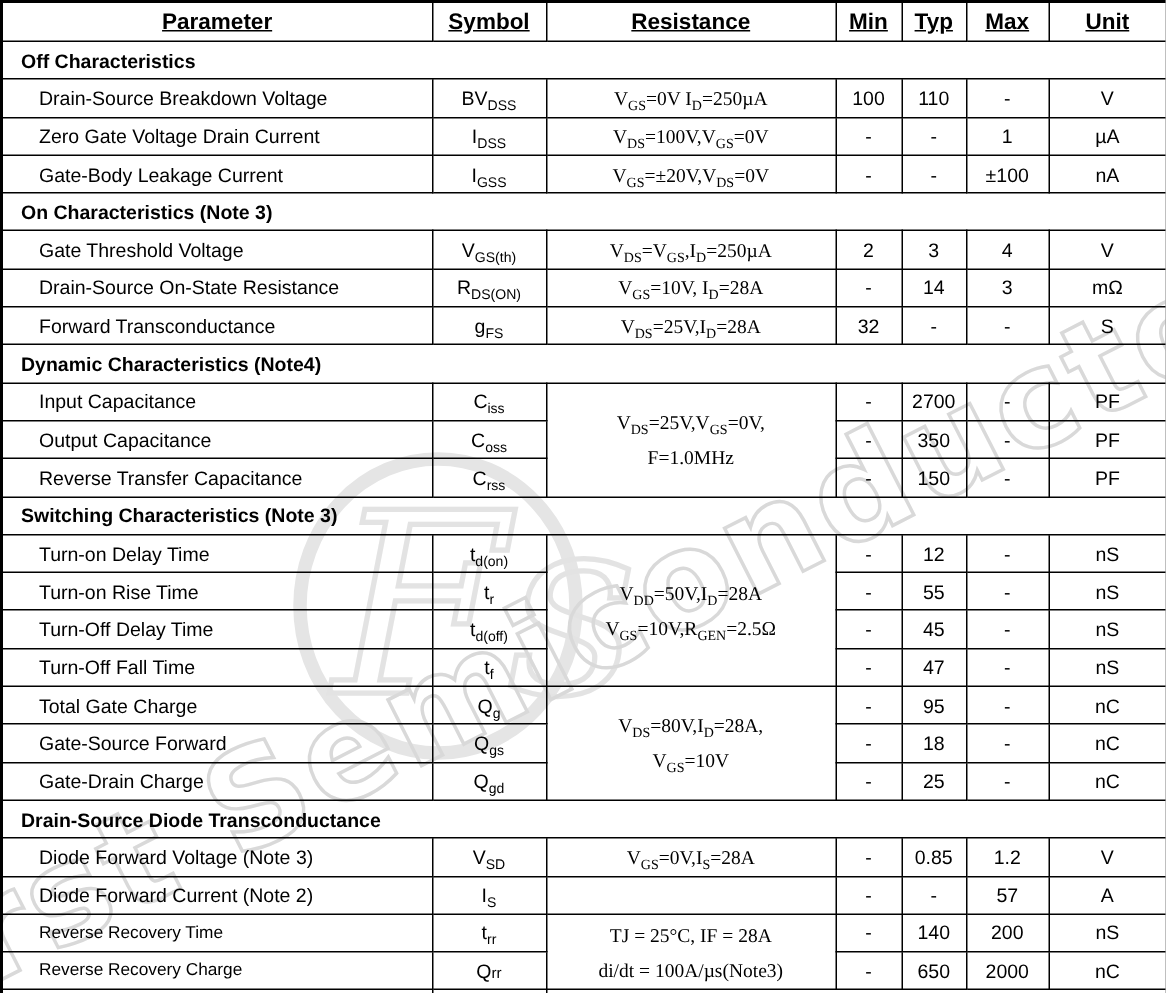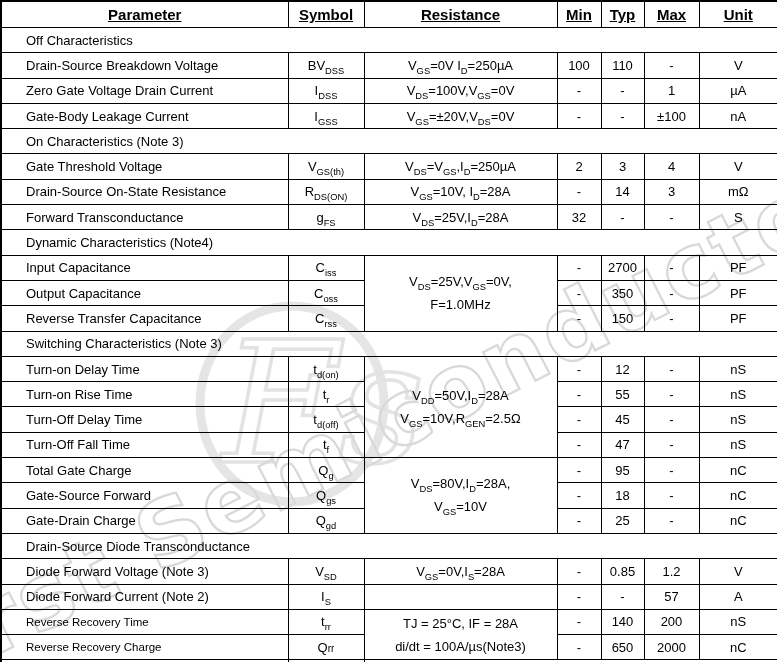--- a/index.html
+++ b/index.html
@@ -9,23 +9,23 @@
   
   .watermark{position:absolute;left:0;top:0;width:777px;height:662px;z-index:0;pointer-events:none;}
 
   
   table.spec{position:relative;z-index:1;border-collapse:collapse;table-layout:fixed;width:777px;border:2px solid #000;background:transparent;}
   .spec th,.spec td{border:1px solid #000;padding:0 4px;text-align:center;vertical-align:middle;font-size:13px;overflow:hidden;background:transparent;}
   .spec th{height:25px;font-size:15px;font-weight:bold;padding:0 2px;text-decoration:underline;}
   .spec td{height:24.3px;}
   td.param{text-align:left;padding-left:24px;}
   td.param.small{font-size:11.5px;}
-  td.section{text-align:left;padding-left:24px;font-weight:normal;font-size:13px;}
+  td.section{text-align:left;padding-left:12px;font-weight:bold;font-size:13px;}
   td.cond{font-size:13px;padding:0 2px;}
-  td.cond .cond-line{line-height:23px;}
+  td.cond .cond-line{line-height:23px;font-family:Liberation Serif, serif;}
   td.cond.align-left{text-align:left;padding-left:5px;font-size:12.4px;white-space:nowrap;}
   sub{font-size:0.72em;line-height:0;}
   .sm{font-size:0.78em;}
 </style>
 </head>
 <body>
 
 <div class="page">
 
   <div class="watermark">

